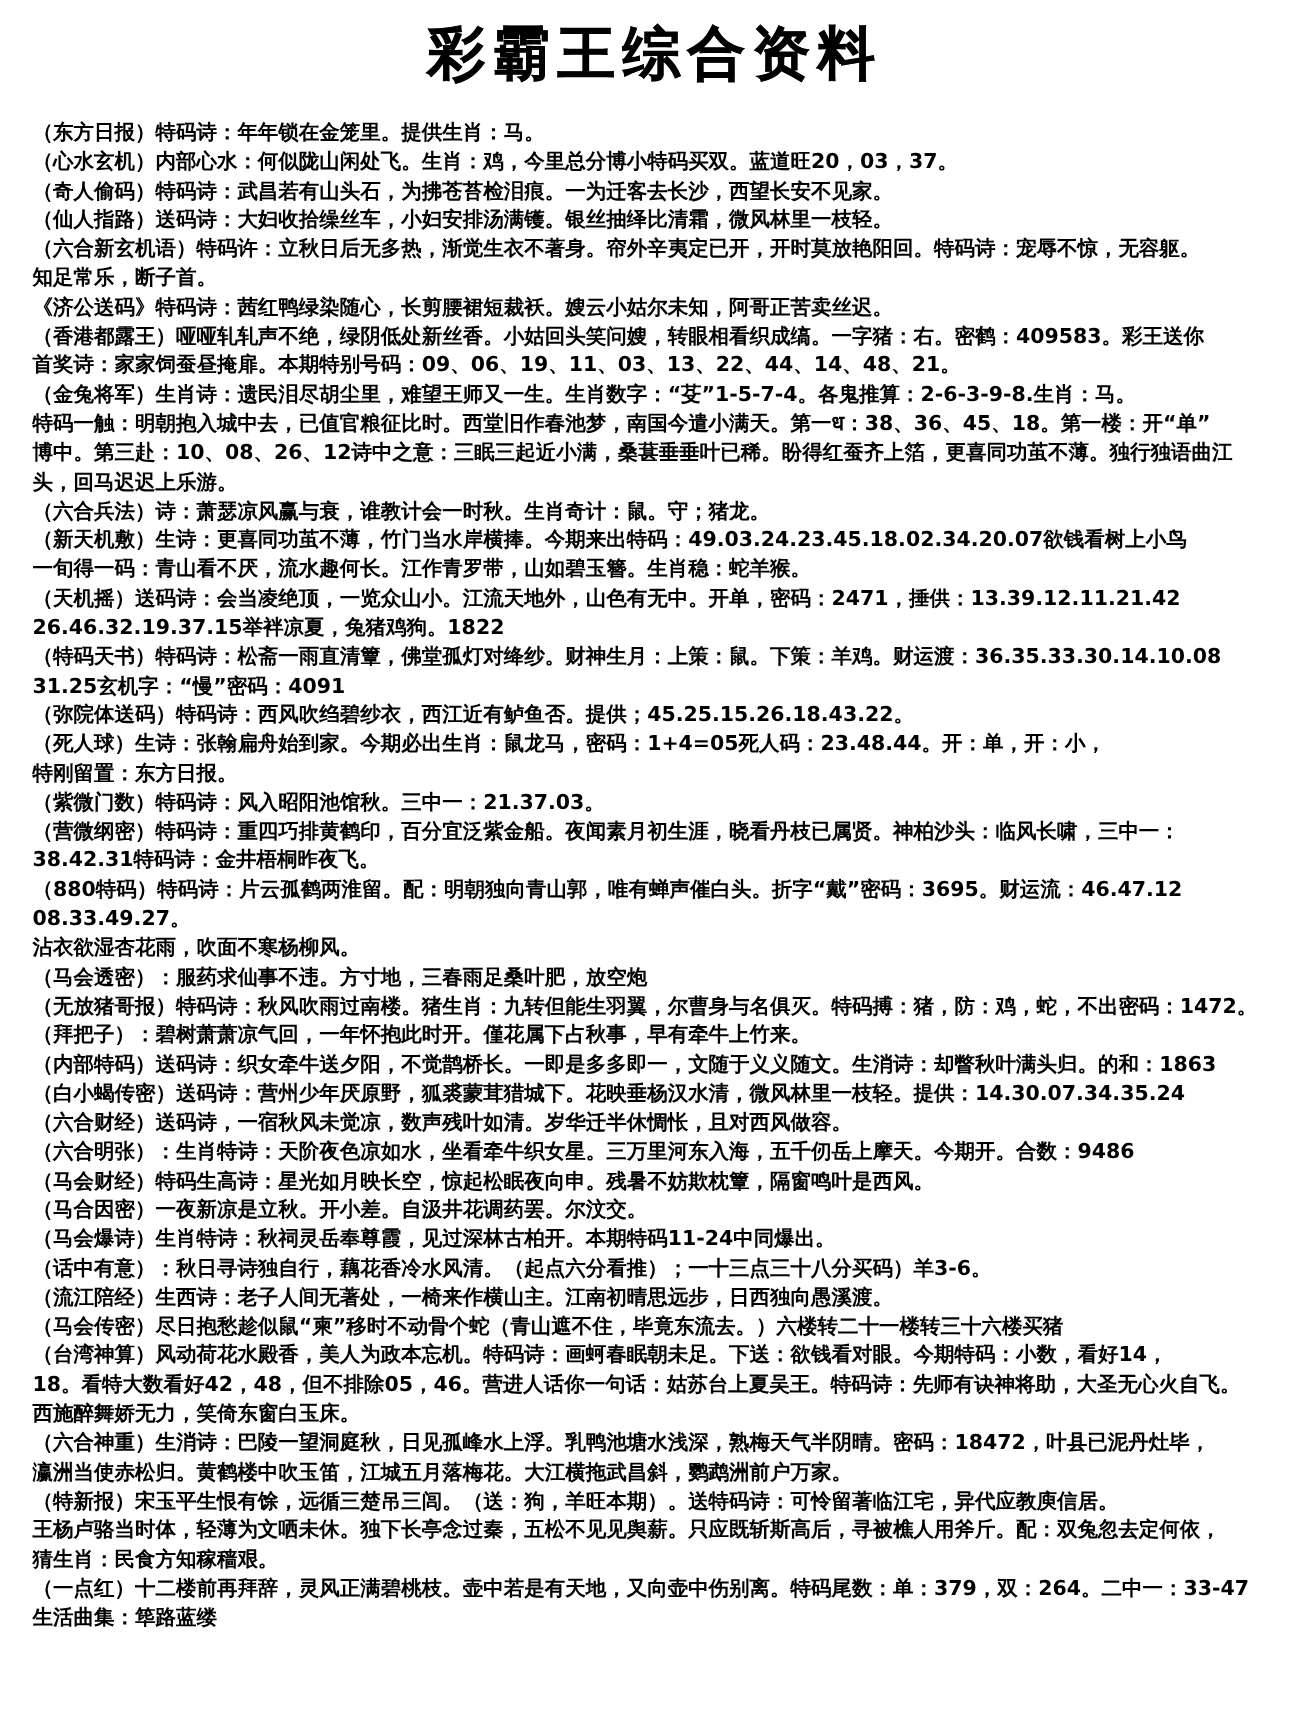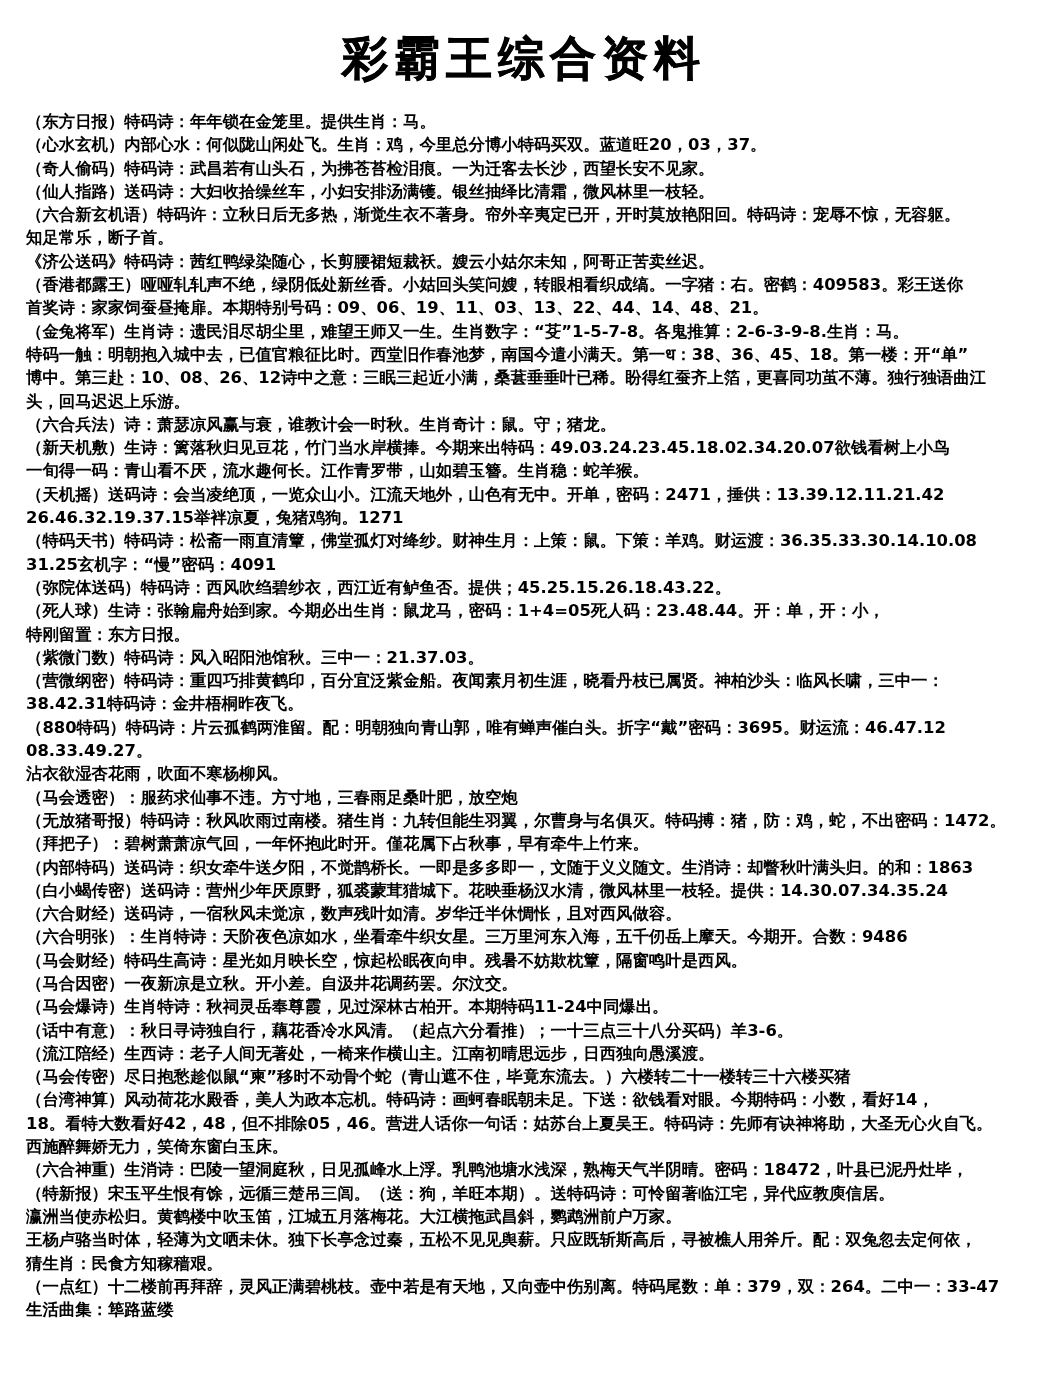--- a/index.html
+++ b/index.html
@@ -20,21 +20,21 @@
     box-sizing: border-box;
     padding: 0;
     background: #fff;
   }
   .title {
     text-align: center;
     font-family: "DejaVu Serif", "Liberation Serif", serif;
     font-weight: bold;
     font-size: 46px;
     letter-spacing: 6px;
-    padding-top: 28px;
+    padding-top: 12px;
     padding-bottom: 8px;
     color: #000;
     -webkit-text-stroke: 0.6px #000;
   }
   .body-block {
     padding: 12px 26px 0 26px;
     font-size: 16.4px;
     line-height: 1.42;
     font-weight: bold;
     font-family: "DejaVu Sans", "Liberation Sans", sans-serif;
@@ -58,29 +58,29 @@
     <div id="content-lines">
         <p class="line">（东方日报）特码诗：年年锁在金笼里。提供生肖：马。</p>
         <p class="line">（心水玄机）内部心水：何似陇山闲处飞。生肖：鸡，今里总分博小特码买双。蓝道旺20，03，37。</p>
         <p class="line">（奇人偷码）特码诗：武昌若有山头石，为拂苍苔检泪痕。一为迁客去长沙，西望长安不见家。</p>
         <p class="line">（仙人指路）送码诗：大妇收拾缲丝车，小妇安排汤满镬。银丝抽绎比清霜，微风林里一枝轻。</p>
         <p class="line">（六合新玄机语）特码许：立秋日后无多热，渐觉生衣不著身。帘外辛夷定已开，开时莫放艳阳回。特码诗：宠辱不惊，无容躯。</p>
         <p class="line">知足常乐，断子首。</p>
         <p class="line">《济公送码》特码诗：茜红鸭绿染随心，长剪腰裙短裁袄。嫂云小姑尔未知，阿哥正苦卖丝迟。</p>
         <p class="line">（香港都露王）哑哑轧轧声不绝，绿阴低处新丝香。小姑回头笑问嫂，转眼相看织成缟。一字猪：右。密鹤：409583。彩王送你</p>
         <p class="line">首奖诗：家家饲蚕昼掩扉。本期特别号码：09、06、19、11、03、13、22、44、14、48、21。</p>
-        <p class="line">（金兔将军）生肖诗：遗民泪尽胡尘里，难望王师又一生。生肖数字：“芟”1-5-7-8。各鬼推算：2-6-3-9-8.生肖：马。</p>
+        <p class="line">（金兔将军）生肖诗：遗民泪尽胡尘里，难望王师又一生。生肖数字：“芟”1-5-7-4。各鬼推算：2-6-3-9-8.生肖：马。</p>
         <p class="line">特码一触：明朝抱入城中去，已值官粮征比时。西堂旧作春池梦，南国今遣小满天。第一ध：38、36、45、18。第一楼：开“单”</p>
         <p class="line">博中。第三赴：10、08、26、12诗中之意：三眠三起近小满，桑葚垂垂叶已稀。盼得红蚕齐上箔，更喜同功茧不薄。独行独语曲江</p>
         <p class="line">头，回马迟迟上乐游。</p>
         <p class="line">（六合兵法）诗：萧瑟凉风赢与衰，谁教计会一时秋。生肖奇计：鼠。守；猪龙。</p>
-        <p class="line">（新天机敷）生诗：篱落秋归见豆花，竹门当水岸横捧。今期来出特码：49.03.24.23.45.18.02.34.20.07欲钱看树上小鸟</p>
+        <p class="line">（新天机敷）生诗：更喜同功茧不薄，竹门当水岸横捧。今期来出特码：49.03.24.23.45.18.02.34.20.07欲钱看树上小鸟</p>
         <p class="line">一旬得一码：青山看不厌，流水趣何长。江作青罗带，山如碧玉簪。生肖稳：蛇羊猴。</p>
         <p class="line">（天机摇）送码诗：会当凌绝顶，一览众山小。江流天地外，山色有无中。开单，密码：2471，捶供：13.39.12.11.21.42</p>
-        <p class="line">26.46.32.19.37.15举袢凉夏，兔猪鸡狗。1271</p>
+        <p class="line">26.46.32.19.37.15举袢凉夏，兔猪鸡狗。1822</p>
         <p class="line">（特码天书）特码诗：松斋一雨直清簟，佛堂孤灯对绛纱。财神生月：上策：鼠。下策：羊鸡。财运渡：36.35.33.30.14.10.08</p>
         <p class="line">31.25玄机字：“慢”密码：4091</p>
         <p class="line">（弥院体送码）特码诗：西风吹绉碧纱衣，西江近有鲈鱼否。提供；45.25.15.26.18.43.22。</p>
         <p class="line">（死人球）生诗：张翰扁舟始到家。今期必出生肖：鼠龙马，密码：1+4=05死人码：23.48.44。开：单，开：小，</p>
         <p class="line">特刚留置：东方日报。</p>
         <p class="line">（紫微门数）特码诗：风入昭阳池馆秋。三中一：21.37.03。</p>
         <p class="line">（营微纲密）特码诗：重四巧排黄鹤印，百分宜泛紫金船。夜闻素月初生涯，晓看丹枝已属贤。神柏沙头：临风长啸，三中一：</p>
         <p class="line">38.42.31特码诗：金井梧桐昨夜飞。</p>
         <p class="line">（880特码）特码诗：片云孤鹤两淮留。配：明朝独向青山郭，唯有蝉声催白头。折字“戴”密码：3695。财运流：46.47.12</p>
         <p class="line">08.33.49.27。</p>
@@ -95,22 +95,22 @@
         <p class="line">（马会财经）特码生高诗：星光如月映长空，惊起松眠夜向申。残暑不妨欺枕簟，隔窗鸣叶是西风。</p>
         <p class="line">（马合因密）一夜新凉是立秋。开小差。自汲井花调药罢。尔汶交。</p>
         <p class="line">（马会爆诗）生肖特诗：秋祠灵岳奉尊霞，见过深林古柏开。本期特码11-24中同爆出。</p>
         <p class="line">（话中有意）：秋日寻诗独自行，藕花香冷水风清。（起点六分看推）；一十三点三十八分买码）羊3-6。</p>
         <p class="line">（流江陪经）生西诗：老子人间无著处，一椅来作横山主。江南初晴思远步，日西独向愚溪渡。</p>
         <p class="line">（马会传密）尽日抱愁趁似鼠“柬”移时不动骨个蛇（青山遮不住，毕竟东流去。）六楼转二十一楼转三十六楼买猪</p>
         <p class="line">（台湾神算）风动荷花水殿香，美人为政本忘机。特码诗：画蚵春眠朝未足。下送：欲钱看对眼。今期特码：小数，看好14，</p>
         <p class="line">18。看特大数看好42，48，但不排除05，46。营进人话你一句话：姑苏台上夏吴王。特码诗：先师有诀神将助，大圣无心火自飞。</p>
         <p class="line">西施醉舞娇无力，笑倚东窗白玉床。</p>
         <p class="line">（六合神重）生消诗：巴陵一望洞庭秋，日见孤峰水上浮。乳鸭池塘水浅深，熟梅天气半阴晴。密码：18472，叶县已泥丹灶毕，</p>
+        <p class="line">瀛洲当使赤松归。黄鹤楼中吹玉笛，江城五月落梅花。大江横拖武昌斜，鹦鹉洲前户万家。</p>
         <p class="line">（特新报）宋玉平生恨有馀，远循三楚吊三闾。（送：狗，羊旺本期）。送特码诗：可怜留著临江宅，异代应教庾信居。</p>
-        <p class="line">瀛洲当使赤松归。黄鹤楼中吹玉笛，江城五月落梅花。大江横拖武昌斜，鹦鹉洲前户万家。</p>
         <p class="line">王杨卢骆当时体，轻薄为文哂未休。独下长亭念过秦，五松不见见舆薪。只应既斩斯高后，寻被樵人用斧斤。配：双兔忽去定何依，</p>
         <p class="line">猜生肖：民食方知稼穑艰。</p>
         <p class="line">（一点红）十二楼前再拜辞，灵风正满碧桃枝。壶中若是有天地，又向壶中伤别离。特码尾数：单：379，双：264。二中一：33-47</p>
         <p class="line">生活曲集：筚路蓝缕</p>
       </div>
 
   </div>
 
 </div>
 

